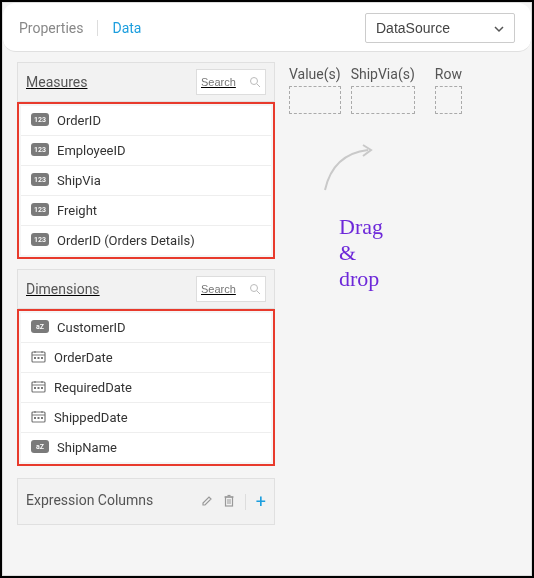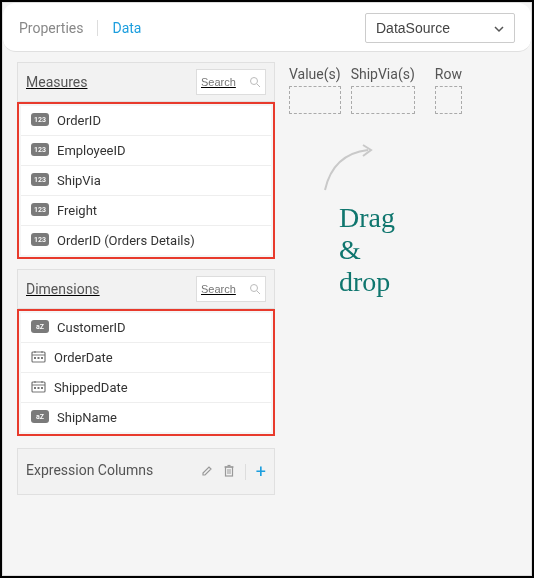--- a/index.html
+++ b/index.html
@@ -31,21 +31,21 @@
   .cal-icon { display: inline-flex; width: 15px; height: 13px; }
   .cal-icon svg { width: 15px; height: 13px; fill: #777; }
   .expr-header { display: flex; align-items: flex-start; justify-content: space-between; background: #f2f2f2; border: 1px solid #e0e0e0; padding: 13px 8px; margin-top: 12px; }
   .expr-title { font-size: 14px; color: #555; }
   .expr-icons { display: flex; align-items: center; gap: 10px; }
   .expr-icons span { cursor: pointer; }
   .right-sec-title { font-size: 14px; color: #555; padding: 4px 0; }
   .drop-zone { border: 1.5px dashed #aaa; border-radius: 1px; height: 28px; }
   .drop-area-big { border: 0; height: 140px; position: relative; }
   .drag-illus { position: relative; width: 100%; height: 100%; }
-  .drag-text { position: absolute; left: 50px; top: 88px; font-family: "Brush Script MT", cursive; font-size: 28px; color: #0f766e; }
+  .drag-text { position: absolute; left: 50px; top: 100px; font-family: "Brush Script MT", cursive; font-size: 22px; color: #6d28d9; }
   .arrow-svg { position: absolute; left: 24px; top: 28px; }
   .spacer-sm { height: 10px; }
 </style>
 </head>
 <body>
 
 <div class="app">
   <div class="top-bar">
     <div class="tabs">
       <span class="tab">Properties</span>
@@ -133,20 +133,34 @@
                     <rect x="1" y="2" width="13" height="10" rx="1" fill="none" stroke="#777" stroke-width="1.2"></rect>
                     <line x1="1" y1="5" x2="14" y2="5" stroke="#777" stroke-width="1"></line>
                     <line x1="4" y1="1" x2="4" y2="3" stroke="#777" stroke-width="1.2"></line>
                     <line x1="11" y1="1" x2="11" y2="3" stroke="#777" stroke-width="1.2"></line>
                     <rect x="3" y="7" width="2" height="2" fill="#777"></rect>
                     <rect x="6.5" y="7" width="2" height="2" fill="#777"></rect>
                     <rect x="10" y="7" width="2" height="2" fill="#777"></rect>
                   </svg>
               </span>
               <span>OrderDate</span>
+            </div>
+            <div class="list-row">
+              <span class="cal-icon">
+                <svg viewBox="0 0 15 13">
+                    <rect x="1" y="2" width="13" height="10" rx="1" fill="none" stroke="#777" stroke-width="1.2"></rect>
+                    <line x1="1" y1="5" x2="14" y2="5" stroke="#777" stroke-width="1"></line>
+                    <line x1="4" y1="1" x2="4" y2="3" stroke="#777" stroke-width="1.2"></line>
+                    <line x1="11" y1="1" x2="11" y2="3" stroke="#777" stroke-width="1.2"></line>
+                    <rect x="3" y="7" width="2" height="2" fill="#777"></rect>
+                    <rect x="6.5" y="7" width="2" height="2" fill="#777"></rect>
+                    <rect x="10" y="7" width="2" height="2" fill="#777"></rect>
+                  </svg>
+              </span>
+              <span>RequiredDate</span>
             </div>
             <div class="list-row">
               <span class="cal-icon">
                 <svg viewBox="0 0 15 13">
                     <rect x="1" y="2" width="13" height="10" rx="1" fill="none" stroke="#777" stroke-width="1.2"></rect>
                     <line x1="1" y1="5" x2="14" y2="5" stroke="#777" stroke-width="1"></line>
                     <line x1="4" y1="1" x2="4" y2="3" stroke="#777" stroke-width="1.2"></line>
                     <line x1="11" y1="1" x2="11" y2="3" stroke="#777" stroke-width="1.2"></line>
                     <rect x="3" y="7" width="2" height="2" fill="#777"></rect>
                     <rect x="6.5" y="7" width="2" height="2" fill="#777"></rect>

